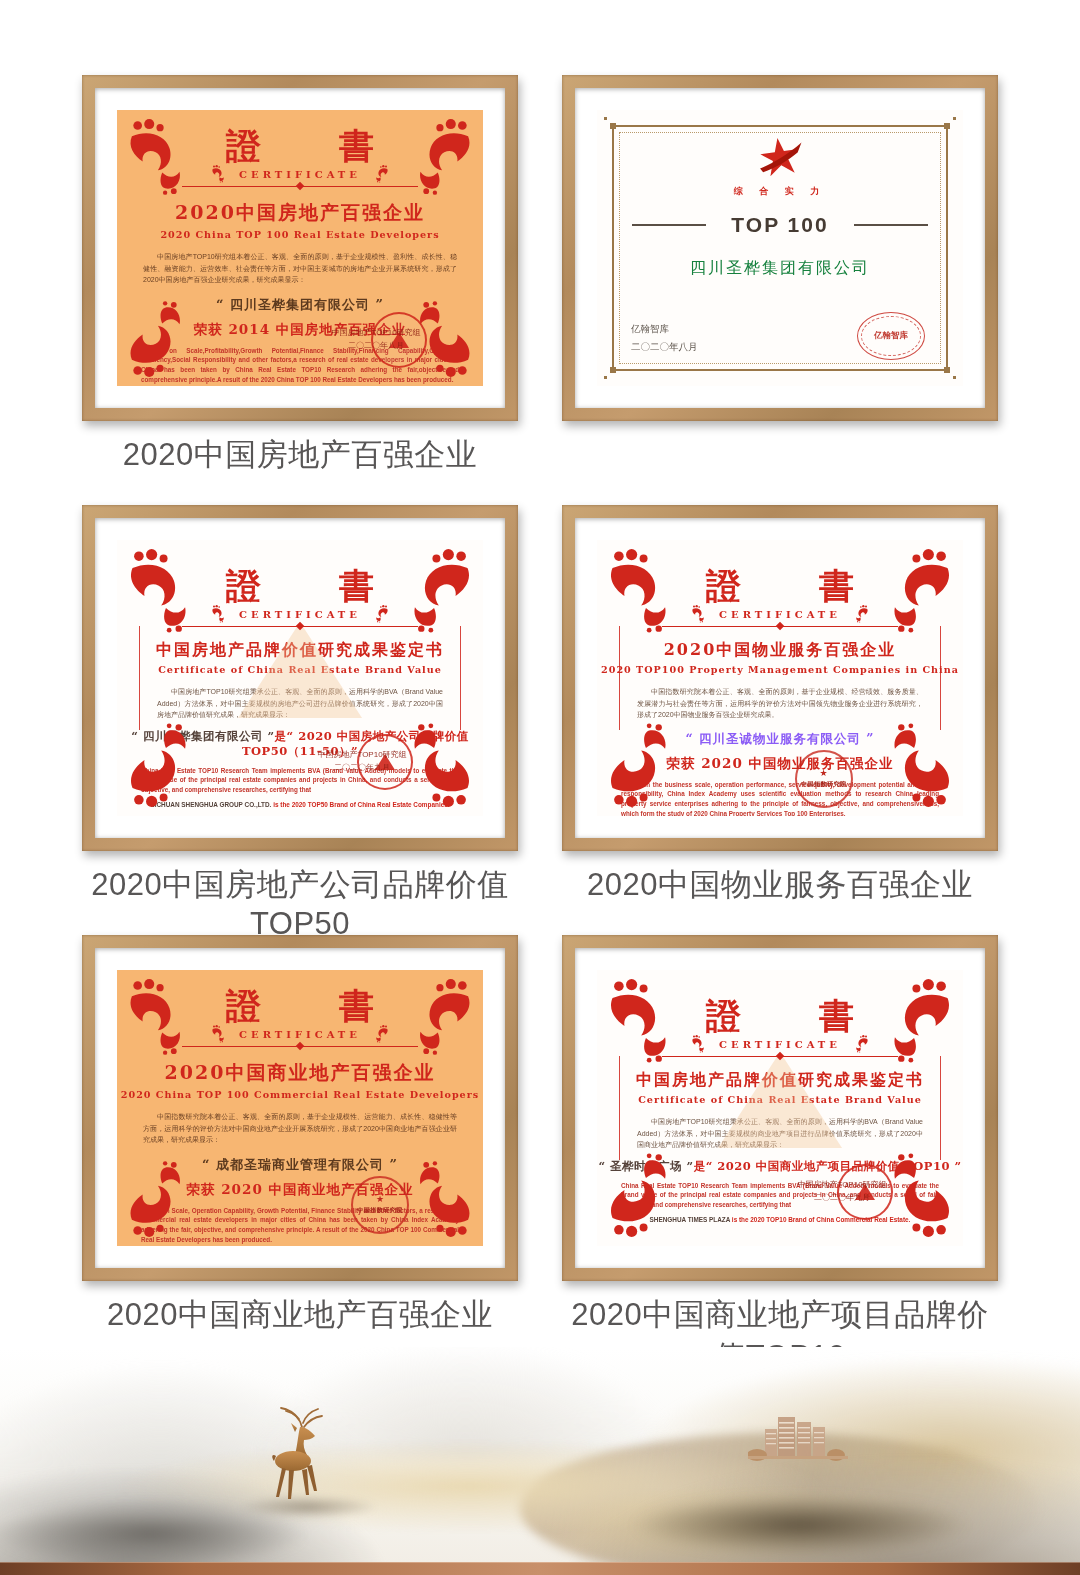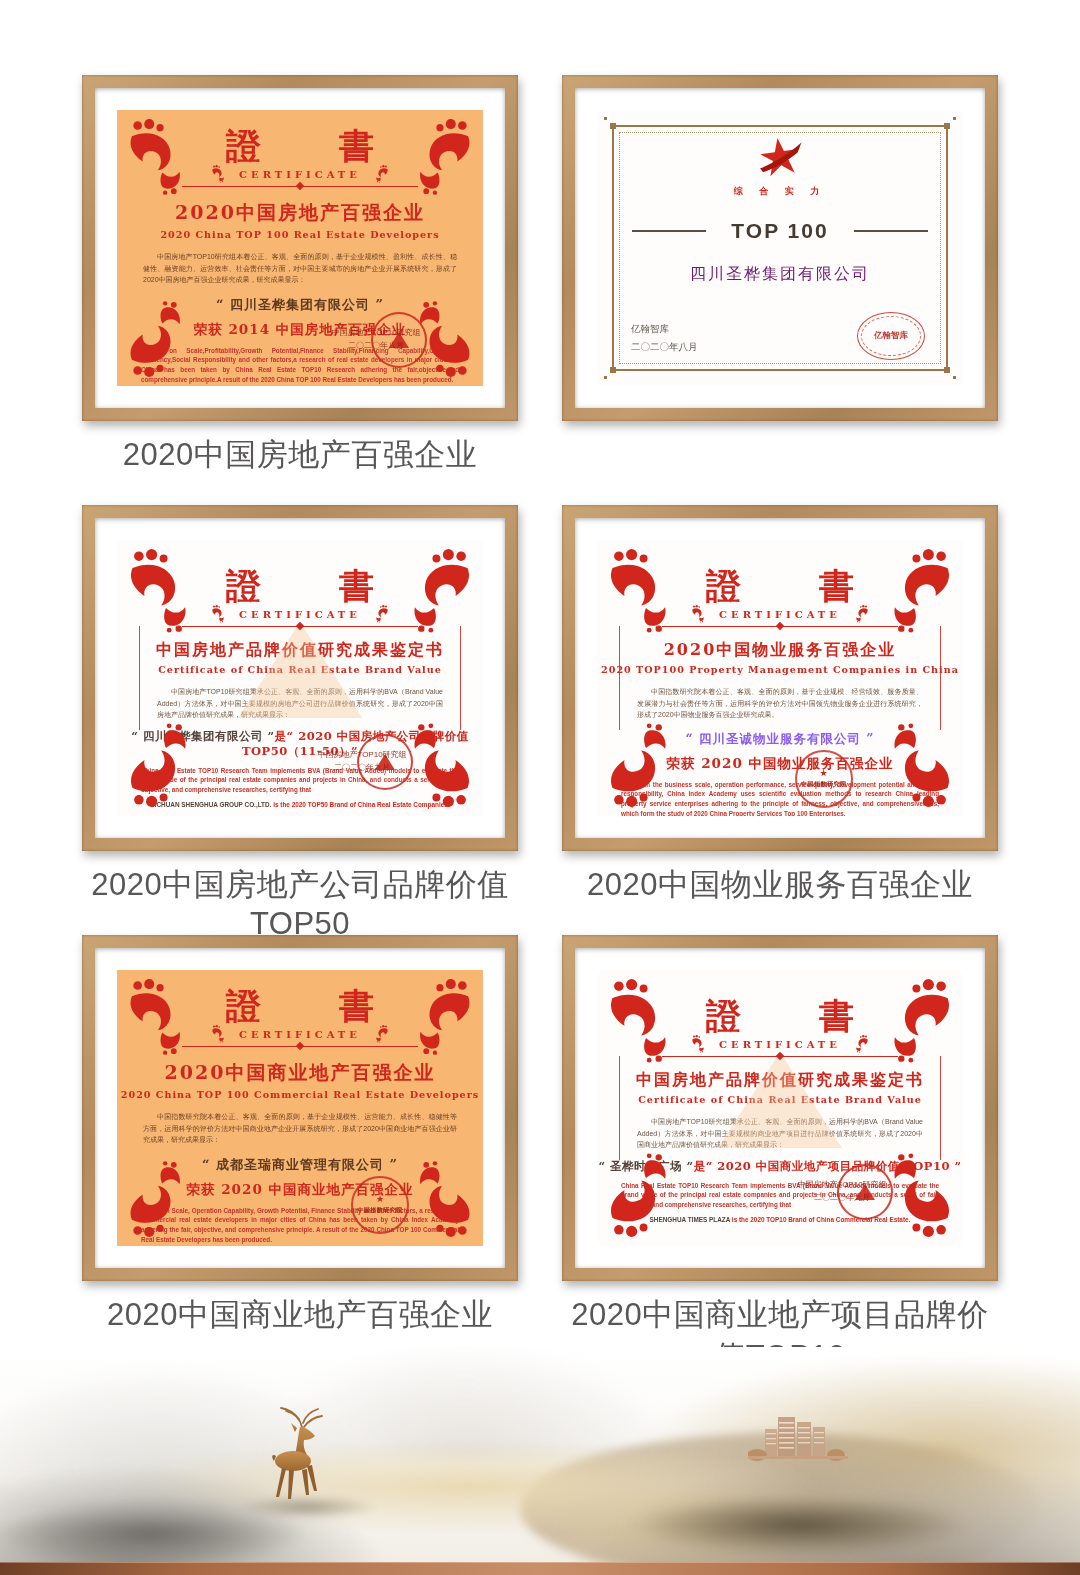--- a/index.html
+++ b/index.html
@@ -99,24 +99,24 @@
   
   .border-box{position:absolute;inset:15px;border:2px solid #9a7748;}
   .border-box::after{content:"";position:absolute;inset:5px;border:1px dotted #b99a6a;}
   .cdot{position:absolute;width:6px;height:6px;background:#9a7748;}
   .cdot.s{width:3px;height:3px;}
   .logo-wrap{margin-top:26px;}
   .logo-wrap svg{width:46px;height:42px;}
   .top200{font-size:17px;font-weight:bold;color:#d0261c;letter-spacing:3px;margin-top:1px;}
   .top200-sub{font-size:9px;color:#d0261c;letter-spacing:7px;margin-top:3px;font-weight:bold;}
   .plain-title{margin-top:19px;font-size:25px;font-weight:bold;color:#463b33;letter-spacing:3px;}
-  .rank-row{margin-top:21px;display:flex;align-items:center;justify-content:center;column-gap:25px;}
+  .rank-row{margin-top:15px;display:flex;align-items:center;justify-content:center;column-gap:25px;}
   .rank-row .line{width:74px;height:2px;background:#5a4f45;}
   .rank-row .rank{font-size:21px;font-weight:bold;color:#463b33;letter-spacing:2px;}
-  .plain-company{margin-top:21px;font-size:16px;color:#701a75;letter-spacing:2px;}
+  .plain-company{margin-top:21px;font-size:16px;color:#15803d;letter-spacing:2px;}
   .issuer-block{position:absolute;left:34px;bottom:30px;text-align:left;font-size:9.5px;color:#5a5148;line-height:1.9;}
   .oval-seal{position:absolute;right:38px;bottom:26px;width:66px;height:46px;border:1.5px solid #cf4a42;
     border-radius:50%;display:flex;align-items:center;justify-content:center;}
   .oval-seal::before{content:"";position:absolute;inset:3px;border:1px dashed #d4655e;border-radius:50%;}
   .oval-seal span{font-size:8.5px;color:#c0392f;font-weight:bold;}
 
   
   .landscape{position:absolute;left:0;right:0;bottom:13px;height:215px;overflow:hidden;
     background:linear-gradient(180deg,#ffffff 0%,#fbfaf7 45%,#f2eee6 100%);}
   .ls{position:absolute;}

